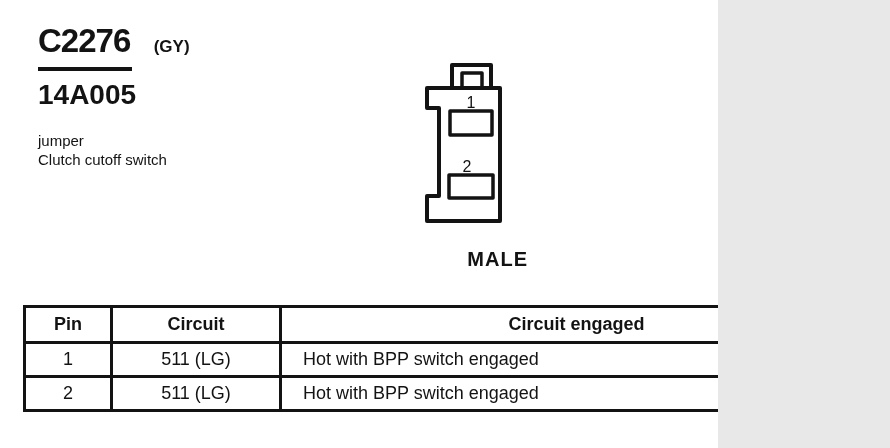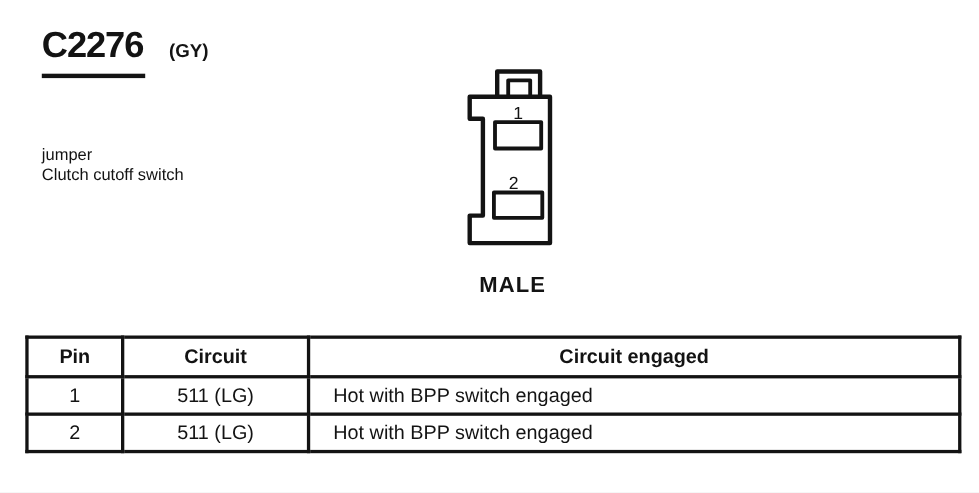--- a/index.html
+++ b/index.html
@@ -2,21 +2,21 @@
 <html style="--ink: #131313; --paper: #ffffff;"><head>
 <meta charset="utf-8">
 <style>
   :root{
     --ink:#131313;
     --paper:#ffffff;
   }
   html,body{margin:0;padding:0;background:#e8e8e8;}
   .page{
     position:relative;
-    width:890px;height:448px;
+    width:718px;height:448px;
     background:var(--paper);
     font-family:"Liberation Sans","DejaVu Sans",sans-serif;
     color:var(--ink);
     overflow:hidden;
   }
   
   .cid-row{
     position:absolute;left:38px;top:24px;
     white-space:nowrap;
   }
@@ -47,21 +47,21 @@
     stroke-linejoin:round;stroke-linecap:square;
   }
   .connector-svg text{
     fill:var(--ink);
     font-family:"Liberation Sans","DejaVu Sans",sans-serif;
     font-size:16px;
     text-anchor:middle;
   }
   .gender{
     position:absolute;left:404px;top:248px;width:124px;
-    text-align:center;
+    text-align:right;
     font-size:20px;font-weight:bold;letter-spacing:1px;
   }
   
   .pin-table{
     position:absolute;left:23px;top:305px;
     width:851px;
     border-collapse:collapse;
     table-layout:fixed;
     font-size:18px;
   }
@@ -79,20 +79,21 @@
 </head>
 <body>
 
 <div class="page">
 
   <div class="cid-row">
     <span class="cid">C2276</span>
     <span class="ccolor">(GY)</span>
   </div>
 
+  <div class="pn">14A005</div>
 
   <div class="desc">
     <div>jumper</div>
     <div>Clutch cutoff switch</div>
   </div>
 
   <svg class="connector-svg" width="110" height="170" viewBox="0 0 110 170">
 
     <path d="M42 32 V10 H81 V32" stroke-width="4"></path>
     <path d="M52 32 V18 H72 V32" stroke-width="3.5"></path>

